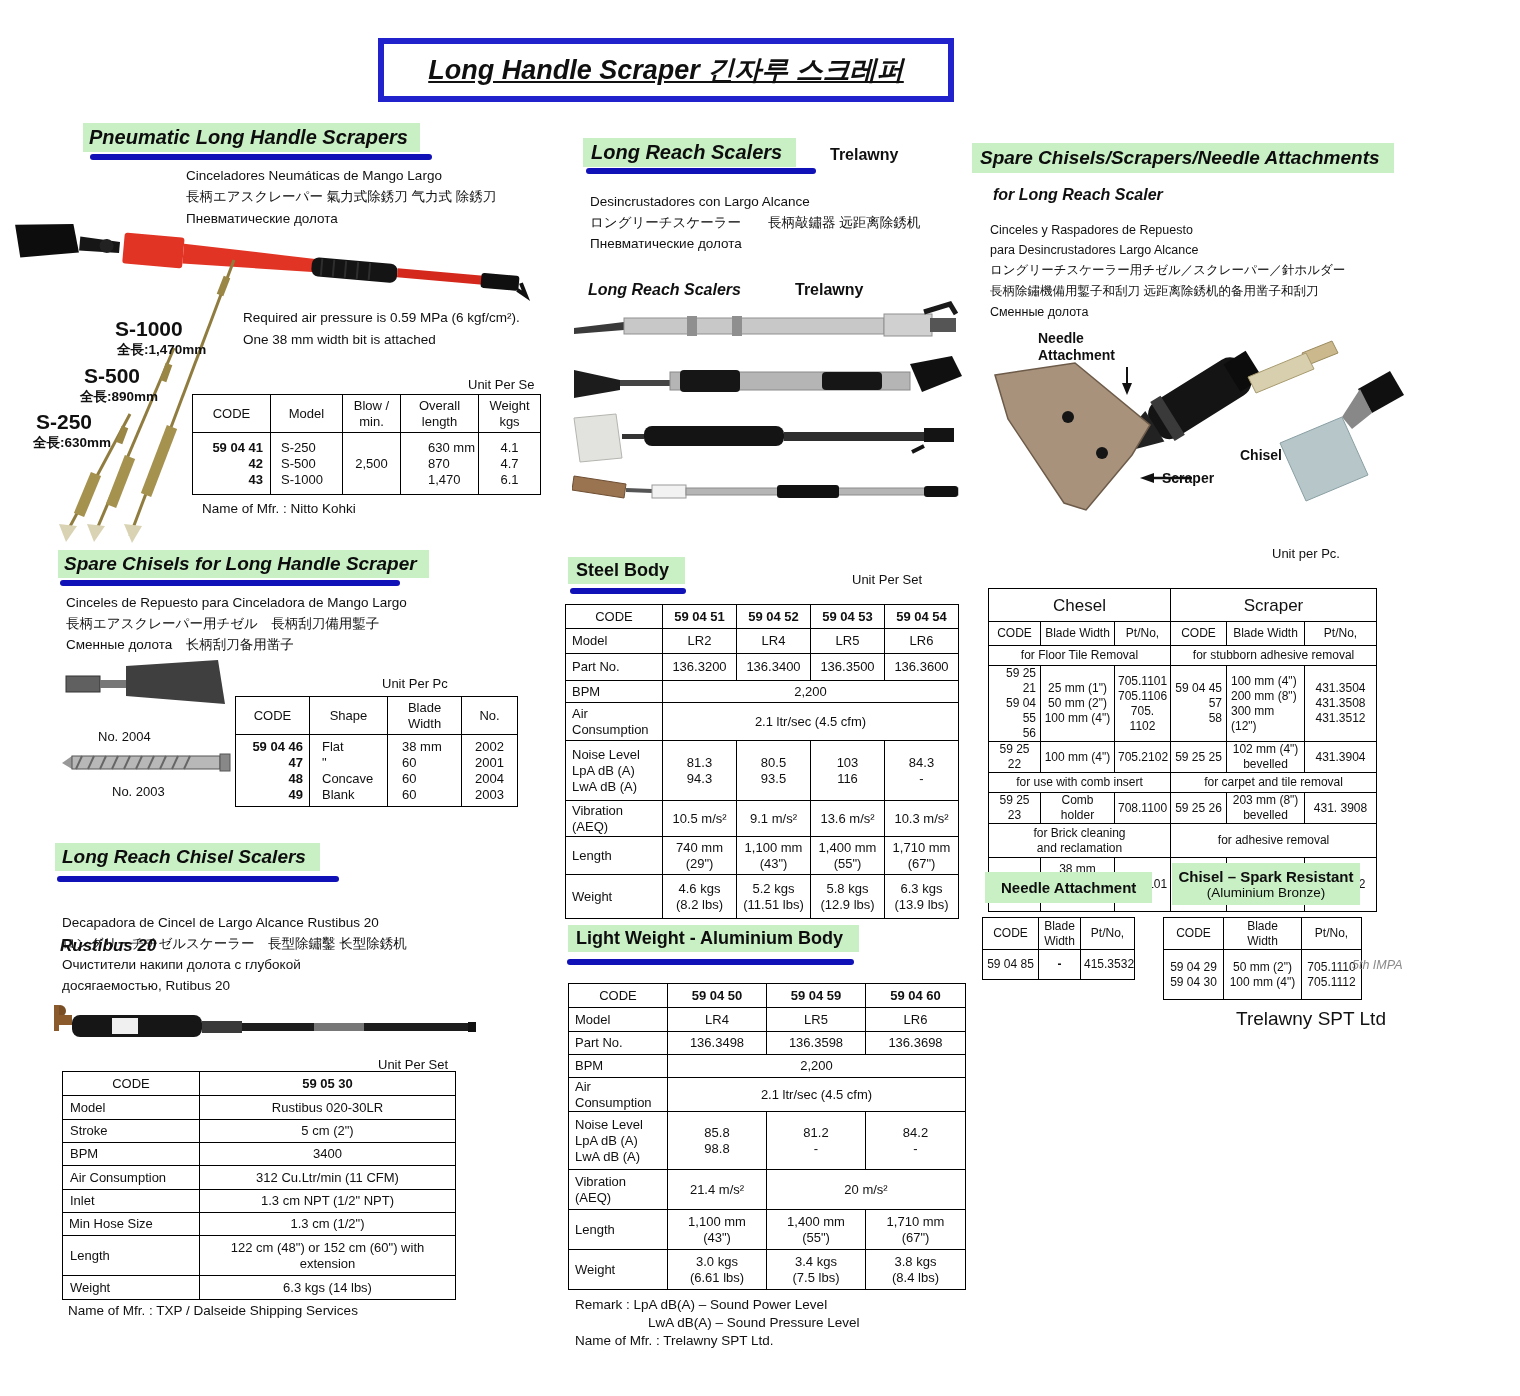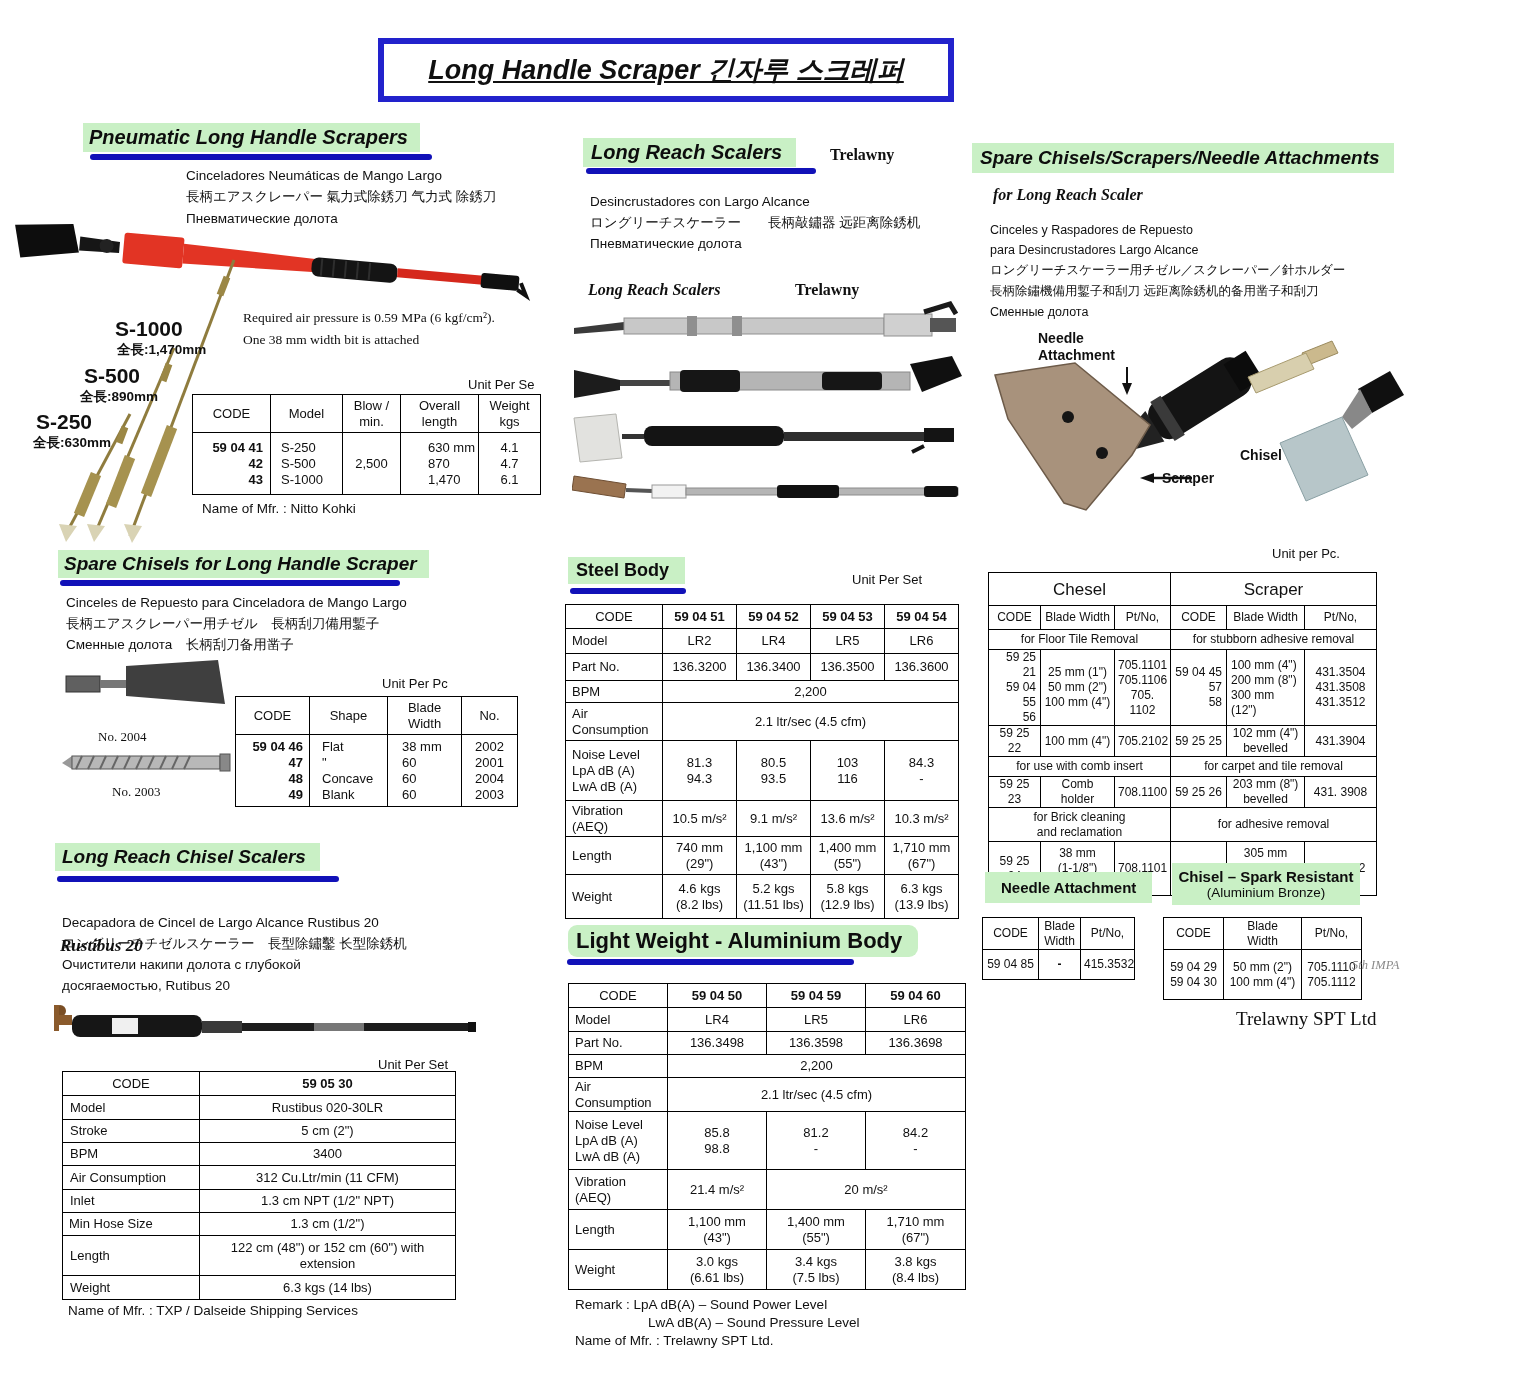--- a/index.html
+++ b/index.html
@@ -1,20 +1,20 @@
 <!DOCTYPE html>
 <html><head>
 <meta charset="utf-8">
 <style>
   html,body{margin:0;padding:0;background:#fff;}
   #page{position:relative;width:1520px;height:1396px;background:#fff;overflow:hidden;
         font-family:"Liberation Sans","DejaVu Sans",sans-serif;color:#101010;}
   .abs{position:absolute;}
   .pre{white-space:pre-line;}
-  .nw{white-space:nowrap;font-family:Liberation Serif, serif;}
+  .nw{white-space:nowrap;}
   .ghead{background:#c9f0c5;font-weight:bold;font-style:italic;color:#0d0d0d;display:inline-block;}
   .bar{background:#1111b8;height:6px;border-radius:3px;}
   .sub{font-size:13.5px;line-height:20px;white-space:nowrap;}
   table{border-collapse:collapse;table-layout:fixed;}
   .t td,.t th{border:1px solid #000;padding:0 3px;overflow:hidden;vertical-align:middle;}
   .t th{font-weight:normal;text-align:center;}
   .c{text-align:center;}.l{text-align:left;}.r{text-align:right;}
   .b{font-weight:bold;}.i{font-style:italic;}
   .f13{font-size:13px;line-height:16px;}
   .f12{font-size:12px;line-height:15px;}
@@ -394,21 +394,21 @@
       <td class="pre c">5.2 kgs
 (11.51 lbs)</td>
       <td class="pre c">5.8 kgs
 (12.9 lbs)</td>
       <td class="pre c">6.3 kgs
 (13.9 lbs)</td>
     </tr>
   </tbody>
     </table>
 
-  <div class="abs ghead" style="left:568px;top:925px;font-size:22px;font-style:normal;padding:3px 16px 3px 8px;border-radius:9px;">Light Weight - Aluminium Body</div>
+  <div class="abs ghead" style="left:568px;top:925px;font-size:18px;font-style:normal;padding:3px 16px 3px 8px;">Light Weight - Aluminium Body</div>
   <div class="abs bar" style="left:567px;top:959px;width:287px;"></div>
 
   <table class="abs t f13" style="left:568px;top:983px;width:397px;">
     <colgroup>
         <col style="width:99px">
         <col style="width:99px">
         <col style="width:99px">
         <col style="width:100px">
       </colgroup>
     <tbody>
@@ -517,21 +517,21 @@
       <polygon points="362,92 380,64 392,88 372,104" fill="#888"></polygon>
       <polygon points="300,118 362,92 388,150 326,176" fill="#b7c6c9" stroke="#8aa0a4"></polygon>
     </g>
   </svg>
   <div class="abs imglabel" style="left:1038px;top:330px;">Needle
 Attachment</div>
   <div class="abs imglabel" style="left:1162px;top:470px;">Scraper</div>
   <div class="abs imglabel" style="left:1240px;top:447px;">Chisel</div>
   <div class="abs unit" style="left:1272px;top:546px;">Unit per Pc.</div>
 
-  <table class="abs t f12" style="left:988px;top:572px;width:388px;">
+  <table class="abs t f12" style="left:988px;top:588px;width:388px;">
     <colgroup>
         <col style="width:52px">
         <col style="width:74px">
         <col style="width:56px">
         <col style="width:56px">
         <col style="width:78px">
         <col style="width:72px">
       </colgroup>
     <tbody>
         <tr style="height:33px;">

